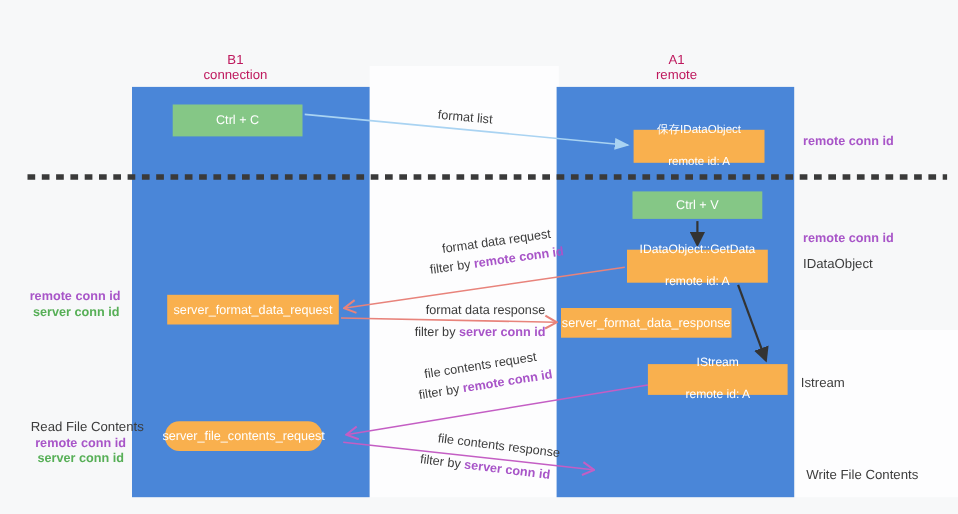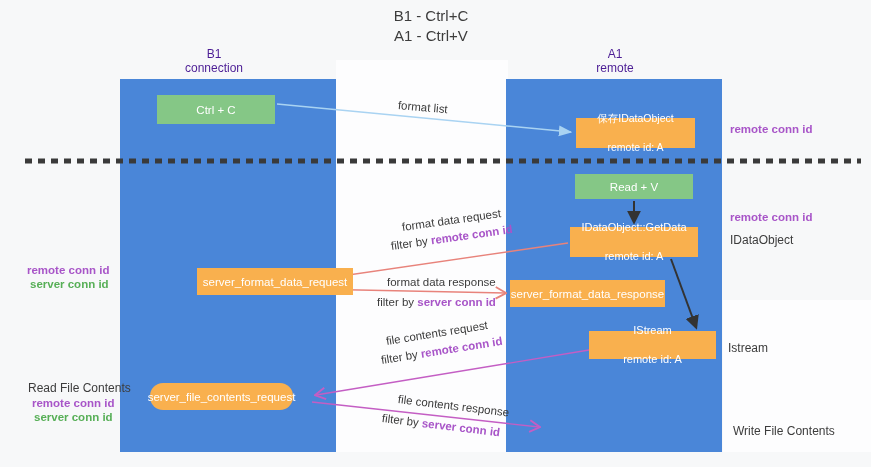--- a/index.html
+++ b/index.html
@@ -17,21 +17,21 @@
     --panel:#fdfdfe;
   }
   *{margin:0;padding:0;box-sizing:border-box;}
   html,body{background:#fff;}
   body{font-family:"Liberation Sans",sans-serif;}
   .canvas{position:relative;width:871px;height:467px;background:var(--bg);overflow:hidden;}
   .mid-panel{position:absolute;left:336px;top:60px;width:172px;height:392px;background:var(--panel);}
   .right-panel{position:absolute;left:723px;top:300px;width:148px;height:152px;background:var(--panel);}
   .title{position:absolute;left:341px;top:6px;width:180px;text-align:center;
          font-size:15px;line-height:20px;color:var(--ink);}
-  .colhead{position:absolute;width:120px;text-align:center;font-size:12px;line-height:14px;color:#4c1d95;}
+  .colhead{position:absolute;width:120px;text-align:center;font-size:12px;line-height:14px;color:#be185d;}
   .col{position:absolute;top:79px;width:216px;height:373px;background:var(--col-blue);}
   svg.overlay{position:absolute;left:0;top:0;pointer-events:none;}
   .node{position:absolute;display:flex;flex-direction:column;align-items:center;justify-content:center;
         color:#fff;text-align:center;}
   .green{background:var(--box-green);font-size:11.5px;}
   .orange{background:var(--box-orange);gap:16px;}
   .one{font-size:11.5px;}
   .two{font-size:10.5px;line-height:13px;}
   .alabel{position:absolute;font-size:11.5px;color:var(--ink);white-space:nowrap;transform-origin:left center;}
   .side{position:absolute;font-size:12px;color:var(--ink);white-space:nowrap;}
@@ -40,24 +40,20 @@
   .sb{font-size:11.5px;font-weight:bold;}
 </style>
 </head>
 <body>
 
 <div class="canvas">
 
   <div class="mid-panel"></div>
   <div class="right-panel"></div>
 
-  <div class="title">
-    <div>B1 - Ctrl+C</div>
-    <div>A1 - Ctrl+V</div>
-  </div>
 
   <div class="colhead" style="left:154px;top:47px;">
     <div>B1</div>
     <div>connection</div>
   </div>
   <div class="colhead" style="left:555px;top:47px;">
     <div>A1</div>
     <div>remote</div>
   </div>
 
@@ -100,29 +96,29 @@
   <div class="node green" style="left:157px;top:95px;width:118px;height:29px;">
     <span>Ctrl + C</span>
   </div>
 
   <div class="node orange two" style="left:576px;top:118px;width:119px;height:30px;">
     <span>保存IDataObject</span>
     <span>remote id: A</span>
   </div>
 
   <div class="node green" style="left:575px;top:174px;width:118px;height:25px;">
-    <span>Read + V</span>
+    <span>Ctrl + V</span>
   </div>
 
   <div class="node orange two" style="left:570px;top:227px;width:128px;height:30px;font-size:11px;">
     <span>IDataObject::GetData</span>
     <span>remote id: A</span>
   </div>
 
-  <div class="node orange one" style="left:152px;top:268px;width:156px;height:27px;margin-left:45px;">
+  <div class="node orange one" style="left:152px;top:268px;width:156px;height:27px;">
     <span>server_format_data_request</span>
   </div>
 
   <div class="node orange one" style="left:510px;top:280px;width:155px;height:27px;">
     <span>server_format_data_response</span>
   </div>
 
   <div class="node orange two" style="left:589px;top:331px;width:127px;height:28px;font-size:11px;">
     <span>IStream</span>
     <span>remote id: A</span>

